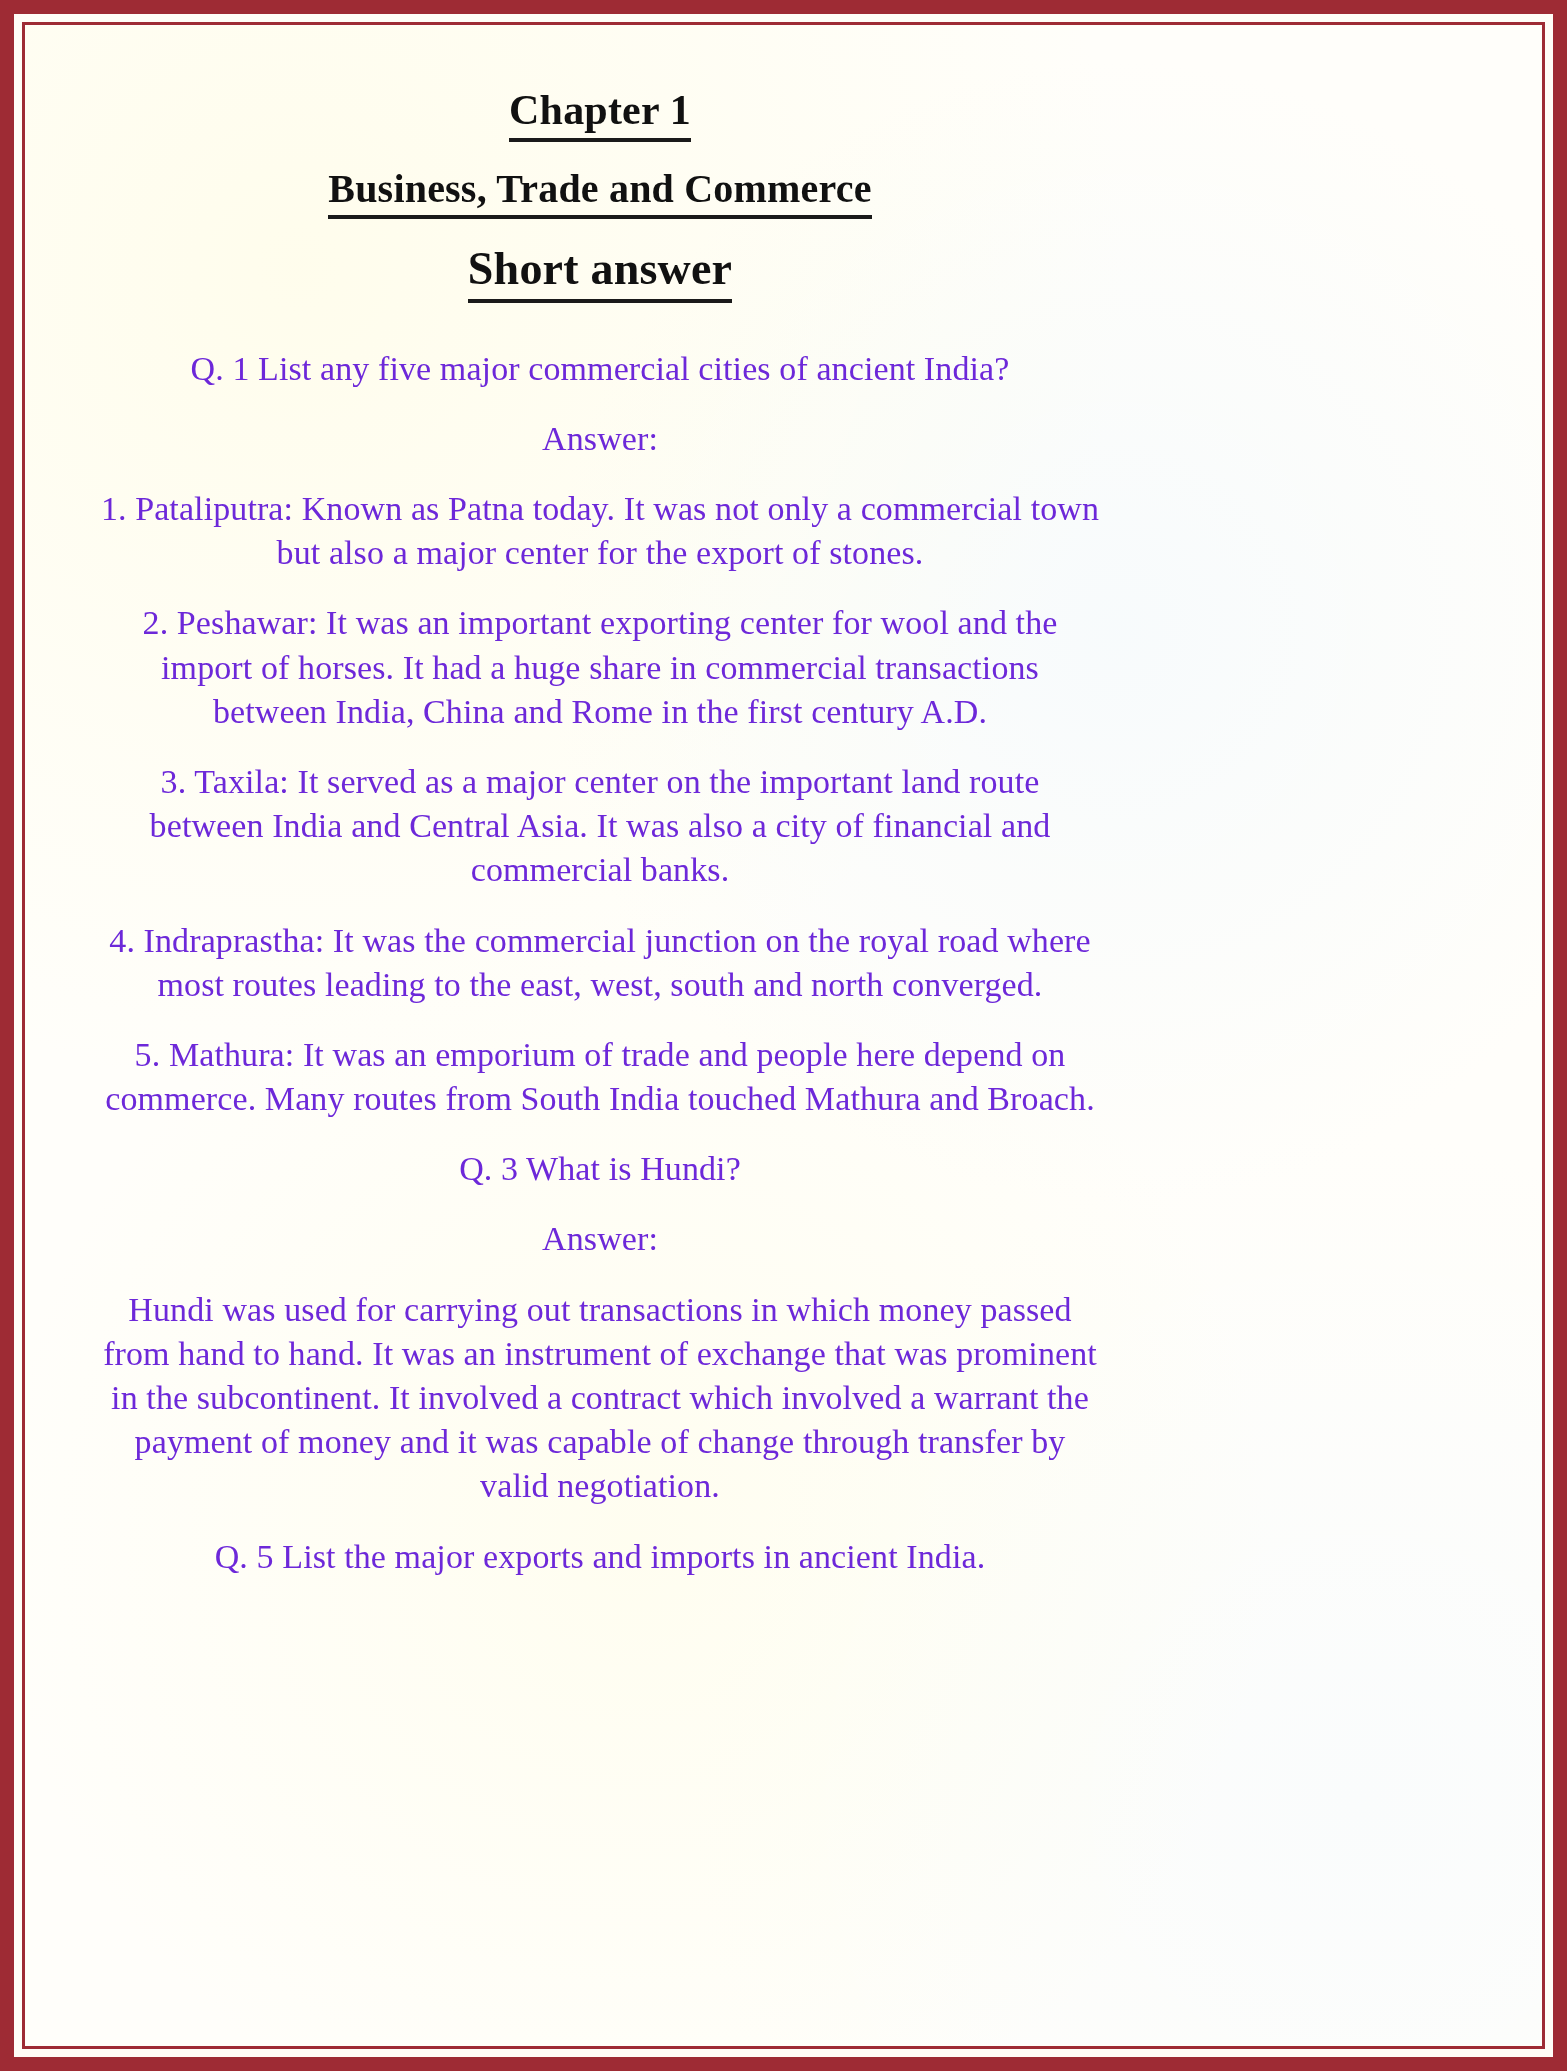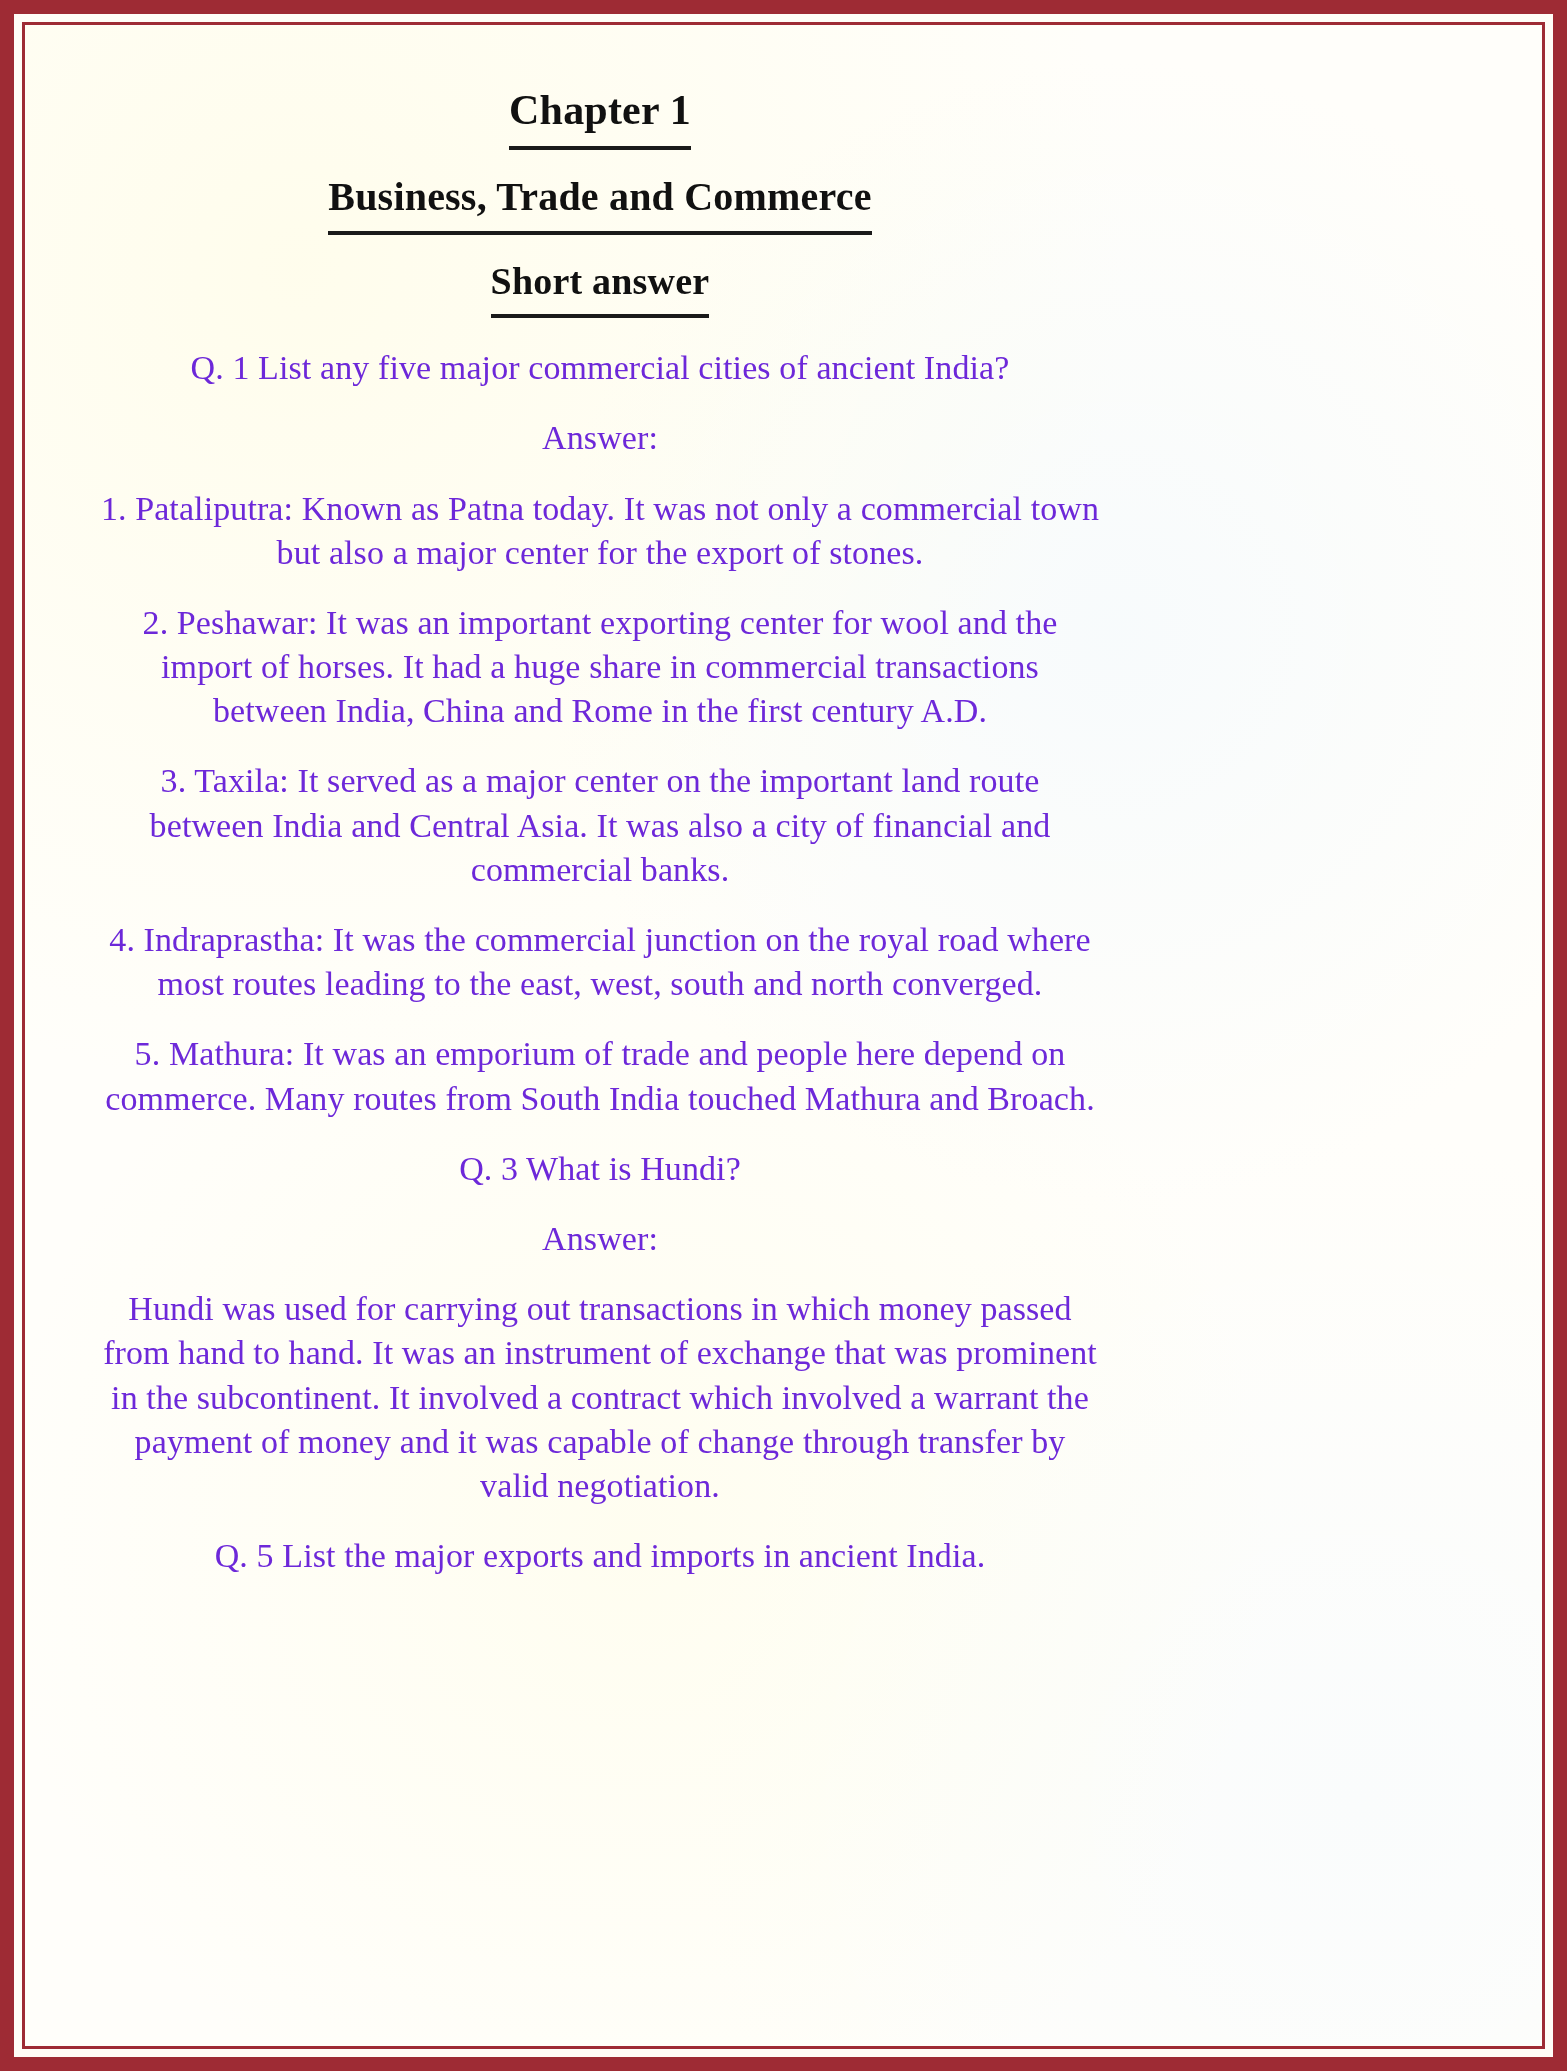--- a/index.html
+++ b/index.html
@@ -67,36 +67,36 @@
   .heading {
     text-align: center;
     font-weight: bold;
     color: #111111;
     letter-spacing: 0.2px;
     margin: 0;
   }
   .heading span.ul {
     display: inline-block;
     border-bottom: 4px solid #1a1a1a;
-    padding-bottom: 13px;
+    padding-bottom: 5px;
   }
   .h-chapter {
     font-size: 42px;
     line-height: 1.06;
     margin-bottom: 26px;
   }
   .h-title {
     font-size: 40px;
     line-height: 1.06;
     margin-bottom: 26px;
   }
   .h-section {
-    font-size: 38px;
+    font-size: 46px;
     line-height: 1.06;
-    margin-bottom: 28px;
+    margin-bottom: 44px;
   }
 
   
   .para {
     font-size: 34px;
     line-height: 1.30;
     margin: 0 0 26px 0;
     text-align: center;
     color: #6d28d9;
     letter-spacing: 0.1px;

